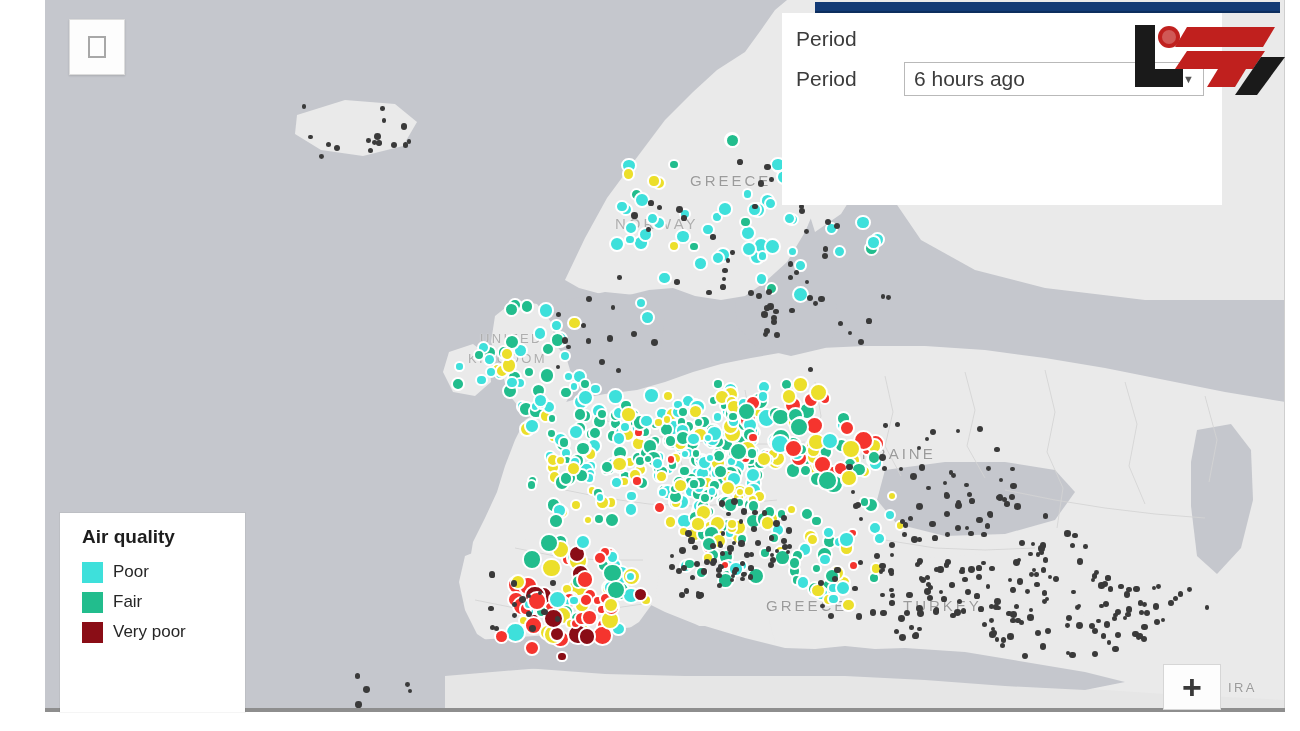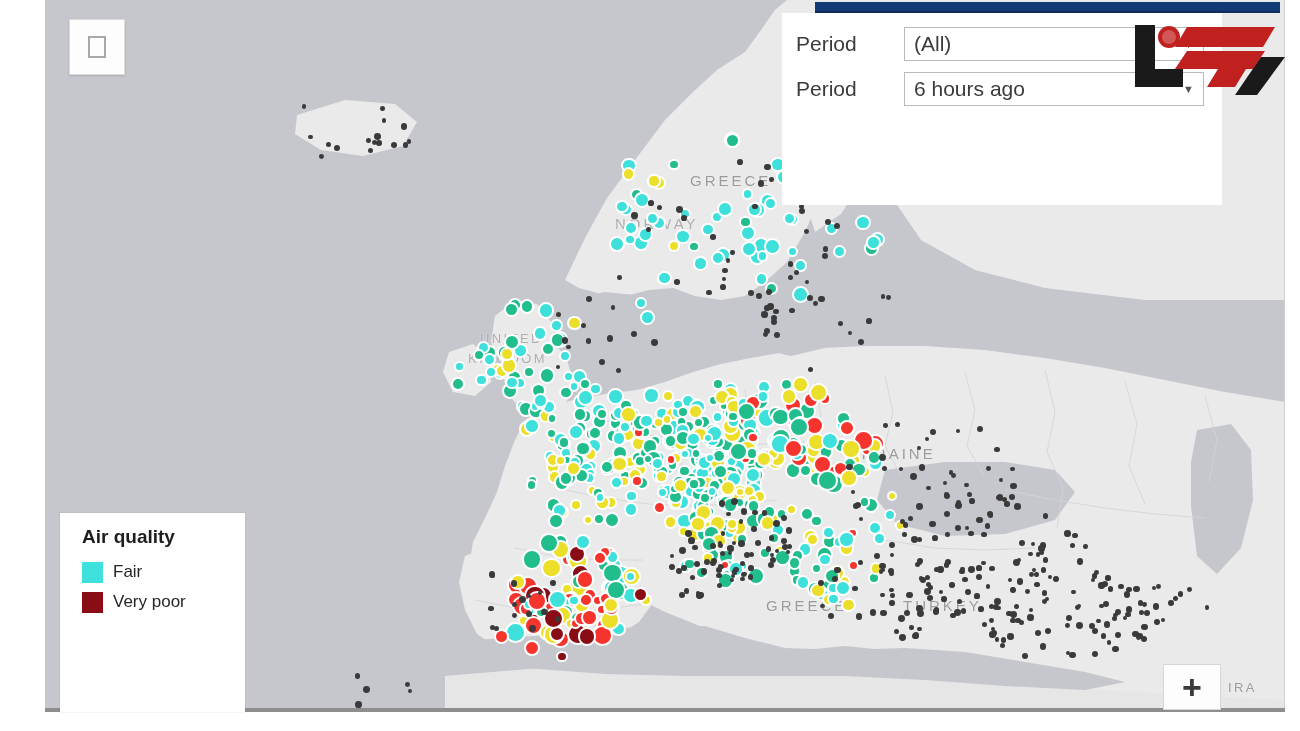--- a/index.html
+++ b/index.html
@@ -1418,39 +1418,39 @@
   <div id="left-strip"></div>
   <div id="right-strip"></div>
   <div id="map-bottom-shadow"></div>
   <div id="bottom-strip"></div>
 
   <div id="top-bar"></div>
 
   <div id="control-panel">
     <div class="ctl-row">
       <div class="ctl-label">Period</div>
-      <div class="ctl-field">
-        <span>(All)</span>
-        <span class="ctl-caret">▼</span>
-      </div>
     </div>
     <div class="ctl-row">
       <div class="ctl-label">Period</div>
       <div class="ctl-field">
         <span>6 hours ago</span>
         <span class="ctl-caret">▼</span>
       </div>
     </div>
   </div>
 
   <div id="legend">
     <div id="legend-title">Air quality</div>
     <div id="legend-rows">
         <div class="legend-row">
           <span class="legend-swatch" style="background: rgb(62, 224, 219);"></span>
+          <span class="legend-text">Poor</span>
+        </div>
+        <div class="legend-row">
+          <span class="legend-swatch" style="background: rgb(34, 189, 141);"></span>
           <span class="legend-text">Fair</span>
         </div>
         <div class="legend-row">
           <span class="legend-swatch" style="background: rgb(138, 13, 22);"></span>
           <span class="legend-text">Very poor</span>
         </div>
       </div>
   </div>
 
   <div id="fullscreen-button">

